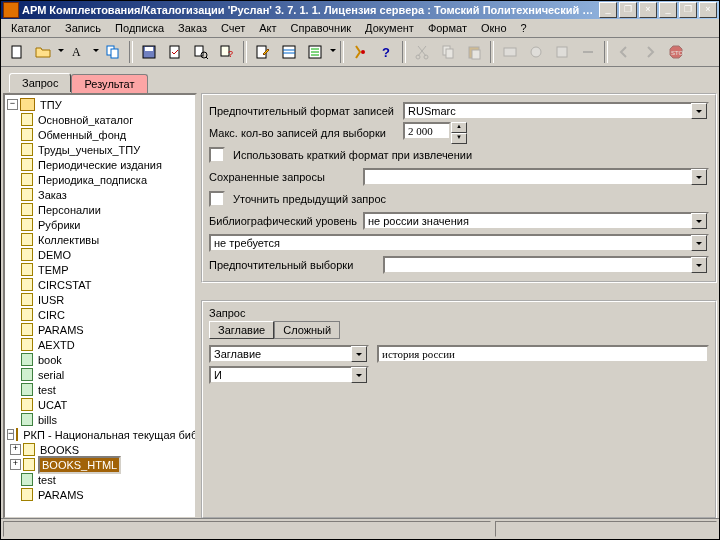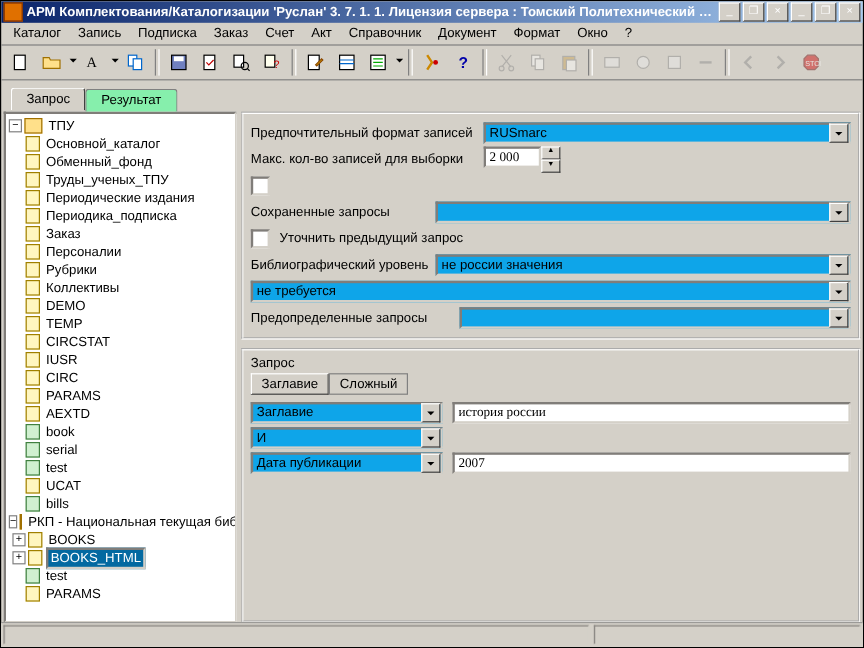--- a/index.html
+++ b/index.html
@@ -14,37 +14,37 @@
 .toolbar{height:28px;border-bottom:1px solid #808080;display:flex;align-items:center;padding:0 4px;gap:2px}
 .tbtn{width:22px;height:22px;border:1px solid transparent;display:flex;align-items:center;justify-content:center;position:relative}
 .tbtn svg{width:16px;height:16px}
 .tsep{width:2px;height:22px;border-left:1px solid #808080;border-right:1px solid #fff;margin:0 2px}
 .dd{width:7px;height:22px;display:flex;align-items:center;justify-content:center}
 .dd::after{content:"";border:3px solid transparent;border-top-color:#000}
 .body{display:flex;height:430px}
 .tabsrow{height:22px;display:flex;align-items:flex-end;padding:2px 0 0 8px;gap:0}
 .tab{padding:3px 12px;background:#d4d0c8;border:1px solid #808080;border-bottom:none;border-top-left-radius:3px;border-top-right-radius:3px;position:relative}
 .tab.active{background:#d4d0c8;border-color:#fff #404040 #d4d0c8 #fff;z-index:2;top:1px}
-.tab.inactive{background:#86efac;top:2px}
+.tab.inactive{background:#fca5a5;top:2px}
 .left{width:190px;background:#fff;border:2px inset #d4d0c8;margin:2px;overflow:auto}
 .tree{padding:2px}
 .tnode{display:flex;align-items:center;height:15px;white-space:nowrap}
 .tnode .tog{width:9px;height:9px;border:1px solid #808080;color:#000;font-size:9px;line-height:7px;text-align:center;margin-right:2px;background:#fff}
 .tnode .sp{display:inline-block}
 .fold{width:13px;height:11px;background:#ffe08a;border:1px solid #a07000;margin-right:3px}
 .doc{width:10px;height:11px;background:#fff6c0;border:1px solid #a08000;margin-right:3px;position:relative}
 .doc.g{background:#d0f0d0;border-color:#408040}
 .tnode .lbl{padding:0 2px}
-.tnode .lbl.sel{background:#0369a1;color:#fff}
+.tnode .lbl.sel{background:#a16207;color:#fff}
 .right{flex:1;margin:2px;display:flex;flex-direction:column}
-.panel{border:2px groove #fff;padding:4px 6px;margin-bottom:7px;background:#d4d0c8}
+.panel{border:2px groove #fff;padding:4px 6px;margin-bottom:17px;background:#d4d0c8}
 .row{display:flex;align-items:center;height:20px;margin:2px 0;gap:4px}
 .row label{white-space:nowrap}
 .inp{background:#fff;border:2px inset #d4d0c8;height:18px;padding:0 3px;box-sizing:border-box;font:11px Tahoma}
-.sel{background:#0ea5e9;border:2px inset #d4d0c8;height:18px;display:flex;align-items:center;position:relative;box-sizing:border-box}
+.sel{background:#ffffff;border:2px inset #d4d0c8;height:18px;display:flex;align-items:center;position:relative;box-sizing:border-box}
 .sel .txt{flex:1;padding:0 3px}
 .sel .ar{width:14px;height:14px;background:#d4d0c8;border:1px solid #fff;border-right-color:#404040;border-bottom-color:#404040;display:flex;align-items:center;justify-content:center}
 .sel .ar::after{content:"";border:3px solid transparent;border-top-color:#000;margin-top:3px}
 .chk{width:12px;height:12px;background:#fff;border:2px inset #d4d0c8;margin-right:4px}
 .spin{display:flex}
 .spin .inp{width:48px}
 .spin .btns{display:flex;flex-direction:column}
 .spin .sb{width:14px;height:9px;background:#d4d0c8;border:1px solid #fff;border-right-color:#404040;border-bottom-color:#404040;font-size:6px;text-align:center;line-height:6px}
 .qpanel{border:2px groove #fff;padding:4px 6px;background:#d4d0c8;flex:1}
 .qhdr{font-size:11px;margin:1px 0 2px}
@@ -396,20 +396,21 @@
           <div class="spin">
             <input class="inp" value="2 000" style="">
             <div class="btns">
                 <div class="sb">▲</div>
                 <div class="sb">▼</div>
               </div>
           </div>
         </div>
         <div class="row">
           <span class="chk"></span>
+          <label>Использовать краткий формат при извлечении</label>
         </div>
         <div class="row">
           <label style="width:150px">Сохраненные запросы</label>
           <div class="sel" style="flex:1">
               <span class="txt"></span>
               <span class="ar"></span>
             </div>
         </div>
         <div class="row">
           <span class="chk"></span>
@@ -422,21 +423,21 @@
               <span class="ar"></span>
             </div>
         </div>
         <div class="row">
           <div class="sel" style="flex:1">
               <span class="txt">не требуется</span>
               <span class="ar"></span>
             </div>
         </div>
         <div class="row">
-          <label style="width:170px">Предопределенные запросы</label>
+          <label style="width:170px">Предпочтительный выборки</label>
           <div class="sel" style="flex:1">
               <span class="txt"></span>
               <span class="ar"></span>
             </div>
         </div>
       </div>
 
       <div class="qpanel">
         <div class="qhdr">Запрос</div>
         <div class="qtabs">
@@ -449,27 +450,20 @@
               <span class="ar"></span>
             </div>
           <input class="inp" style="flex: 1 1 0%;" value="история россии">
         </div>
         <div class="qrow">
           <div class="sel" style="width:160px">
               <span class="txt">И</span>
               <span class="ar"></span>
             </div>
         </div>
-        <div class="qrow">
-          <div class="sel" style="width:160px">
-              <span class="txt">Дата публикации</span>
-              <span class="ar"></span>
-            </div>
-          <input class="inp" style="flex: 1 1 0%;" value="2007">
-        </div>
       </div>
     </div>
   </div>
 
   <div class="status">
     <div class="cell"></div>
     <div class="cell" style="flex:0 0 220px"></div>
   </div>
 </div>
 

